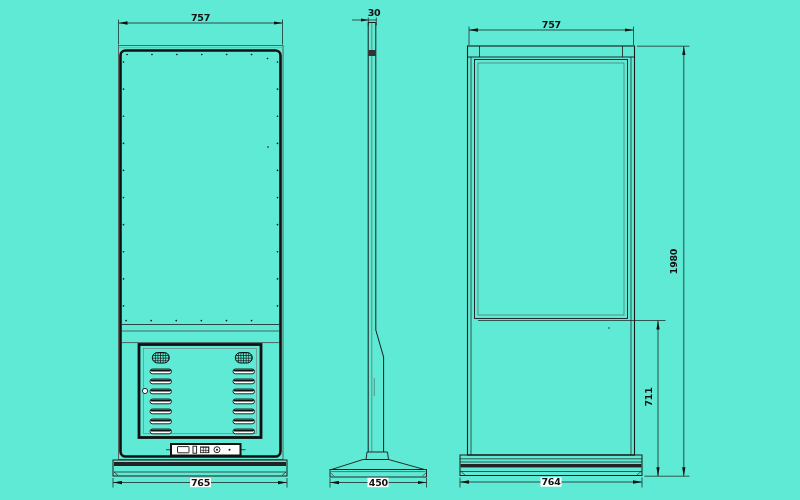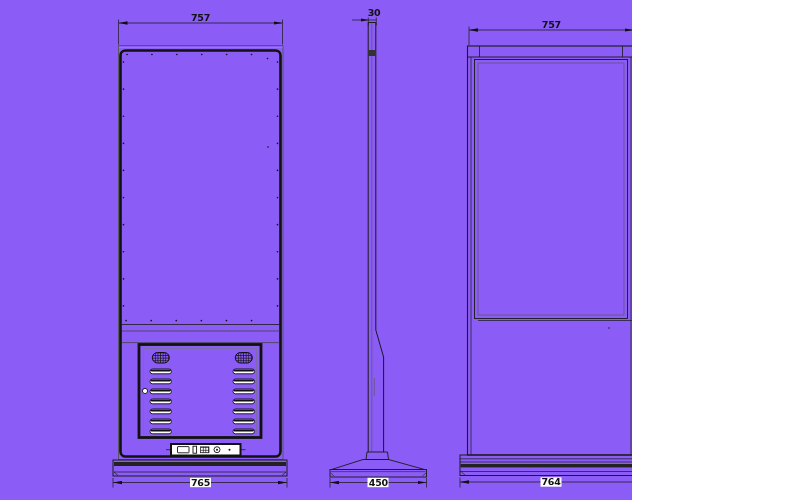--- a/index.html
+++ b/index.html
@@ -1,16 +1,16 @@
 <!DOCTYPE html>
 <html><head>
 <meta charset="utf-8">
 <style>
   html,body{margin:0;padding:0;background:#fff;}
-  .canvas{position:relative;width:632px;height:500px;background:#8b5cf6;overflow:hidden;}
+  .canvas{position:relative;width:800px;height:500px;background:#5eead4;overflow:hidden;}
   svg{display:block;}
   .dim-text{font:bold 9.5px "DejaVu Sans", sans-serif;fill:#111;letter-spacing:-0.3px;}
 </style>
 </head>
 <body>
 
 <div class="canvas">
 <svg width="800" height="500" viewBox="0 0 800 500">
   <defs>
     <marker id="arr" markerUnits="userSpaceOnUse" markerWidth="9" markerHeight="4" viewBox="0 0 9 4" refX="9" refY="2" orient="auto-start-reverse">

